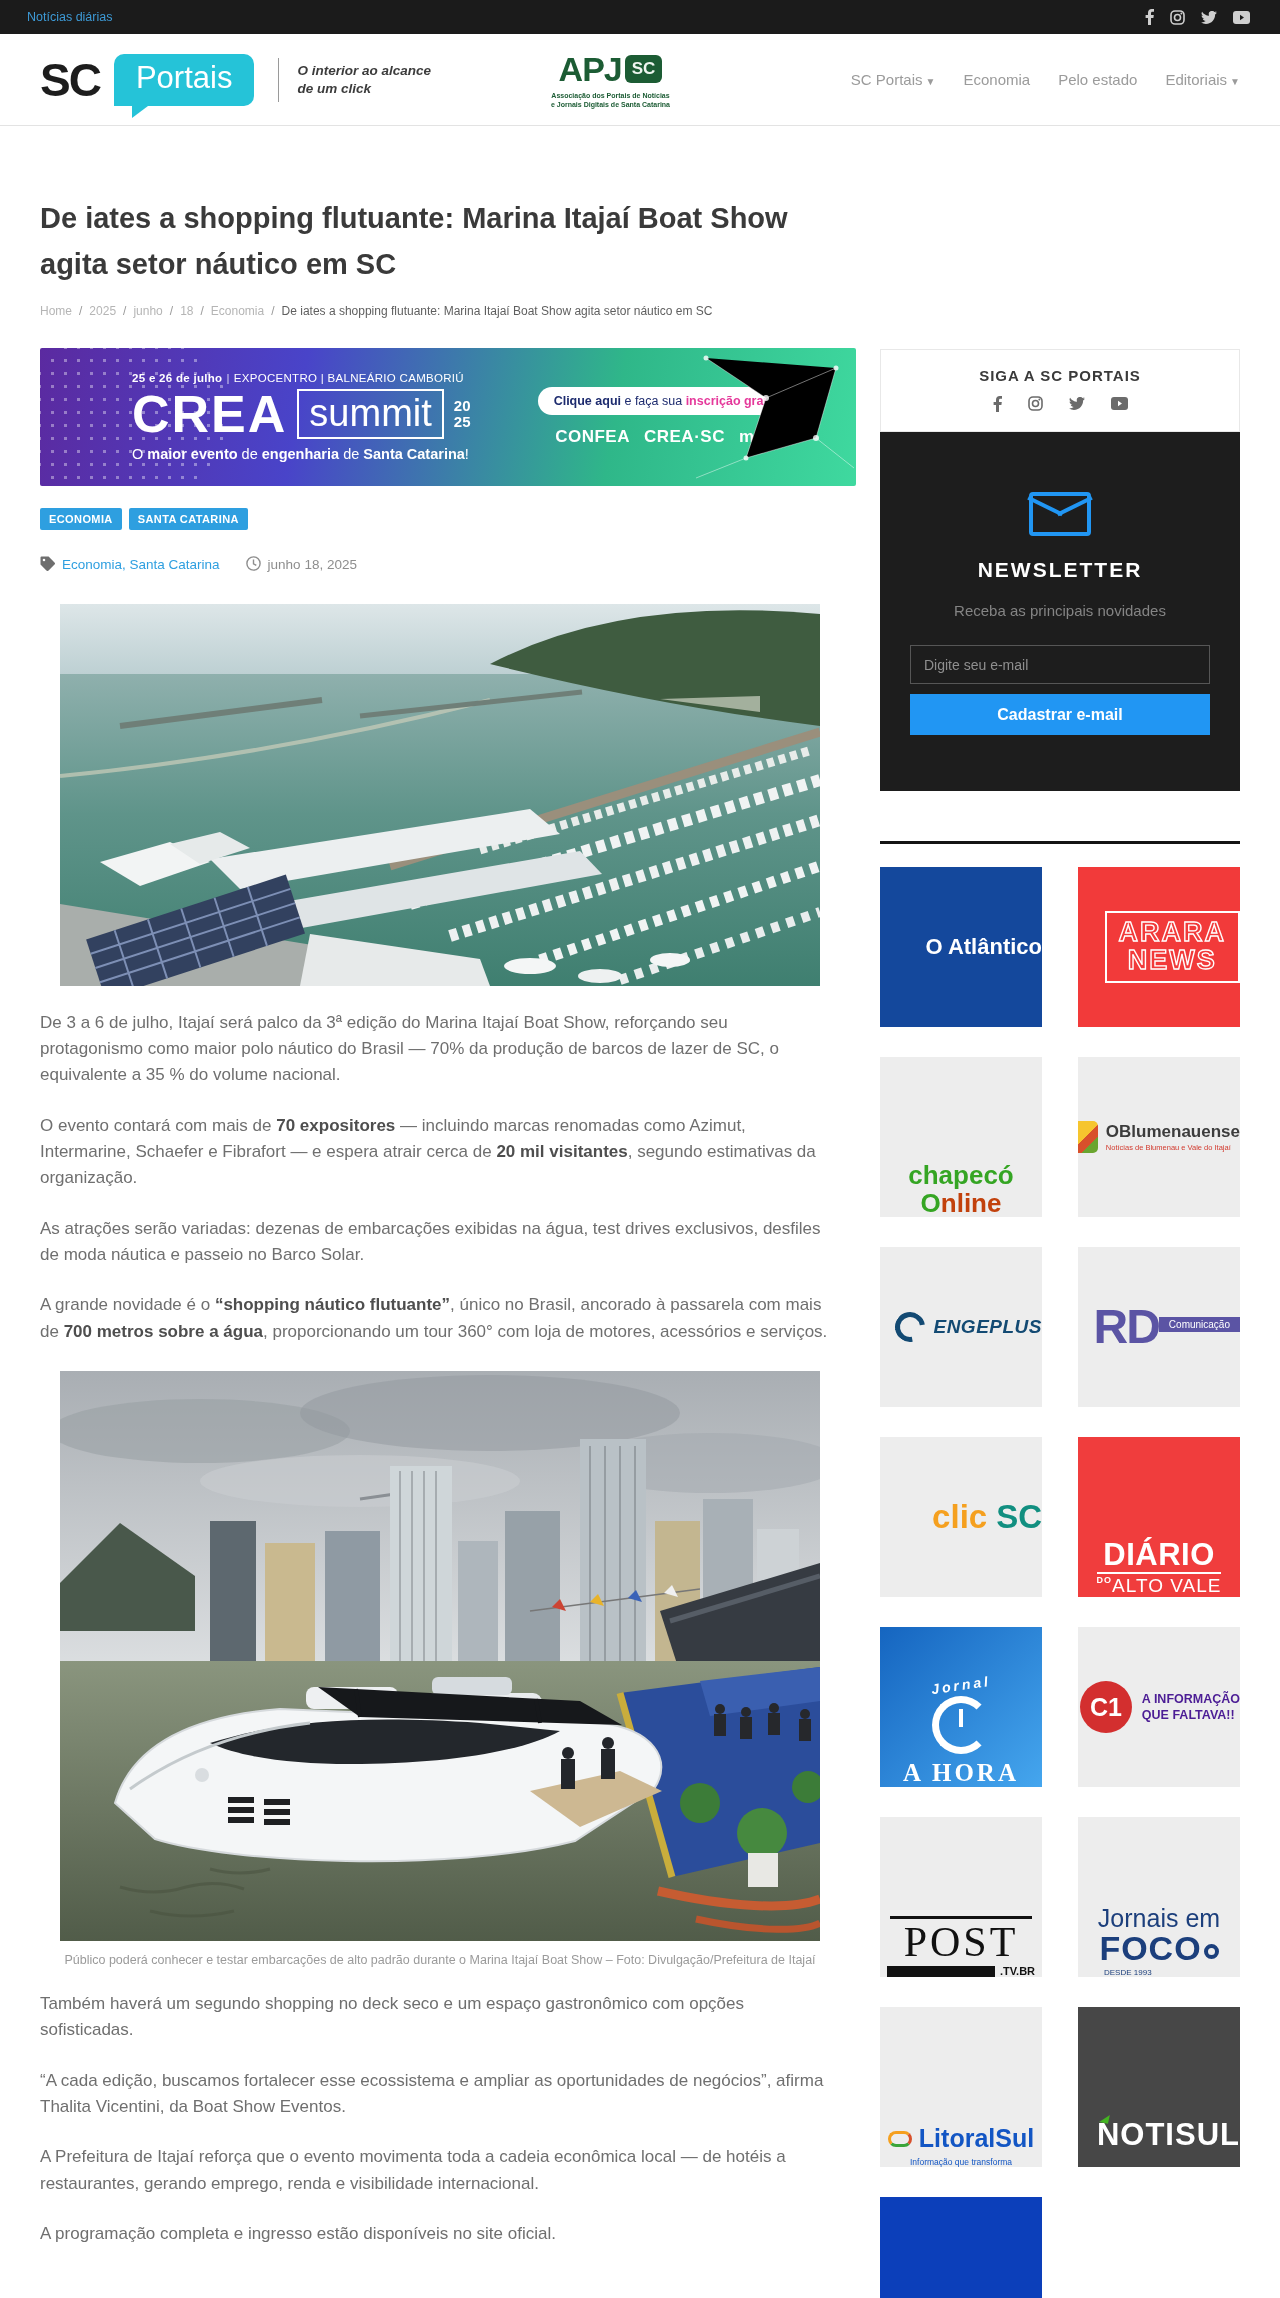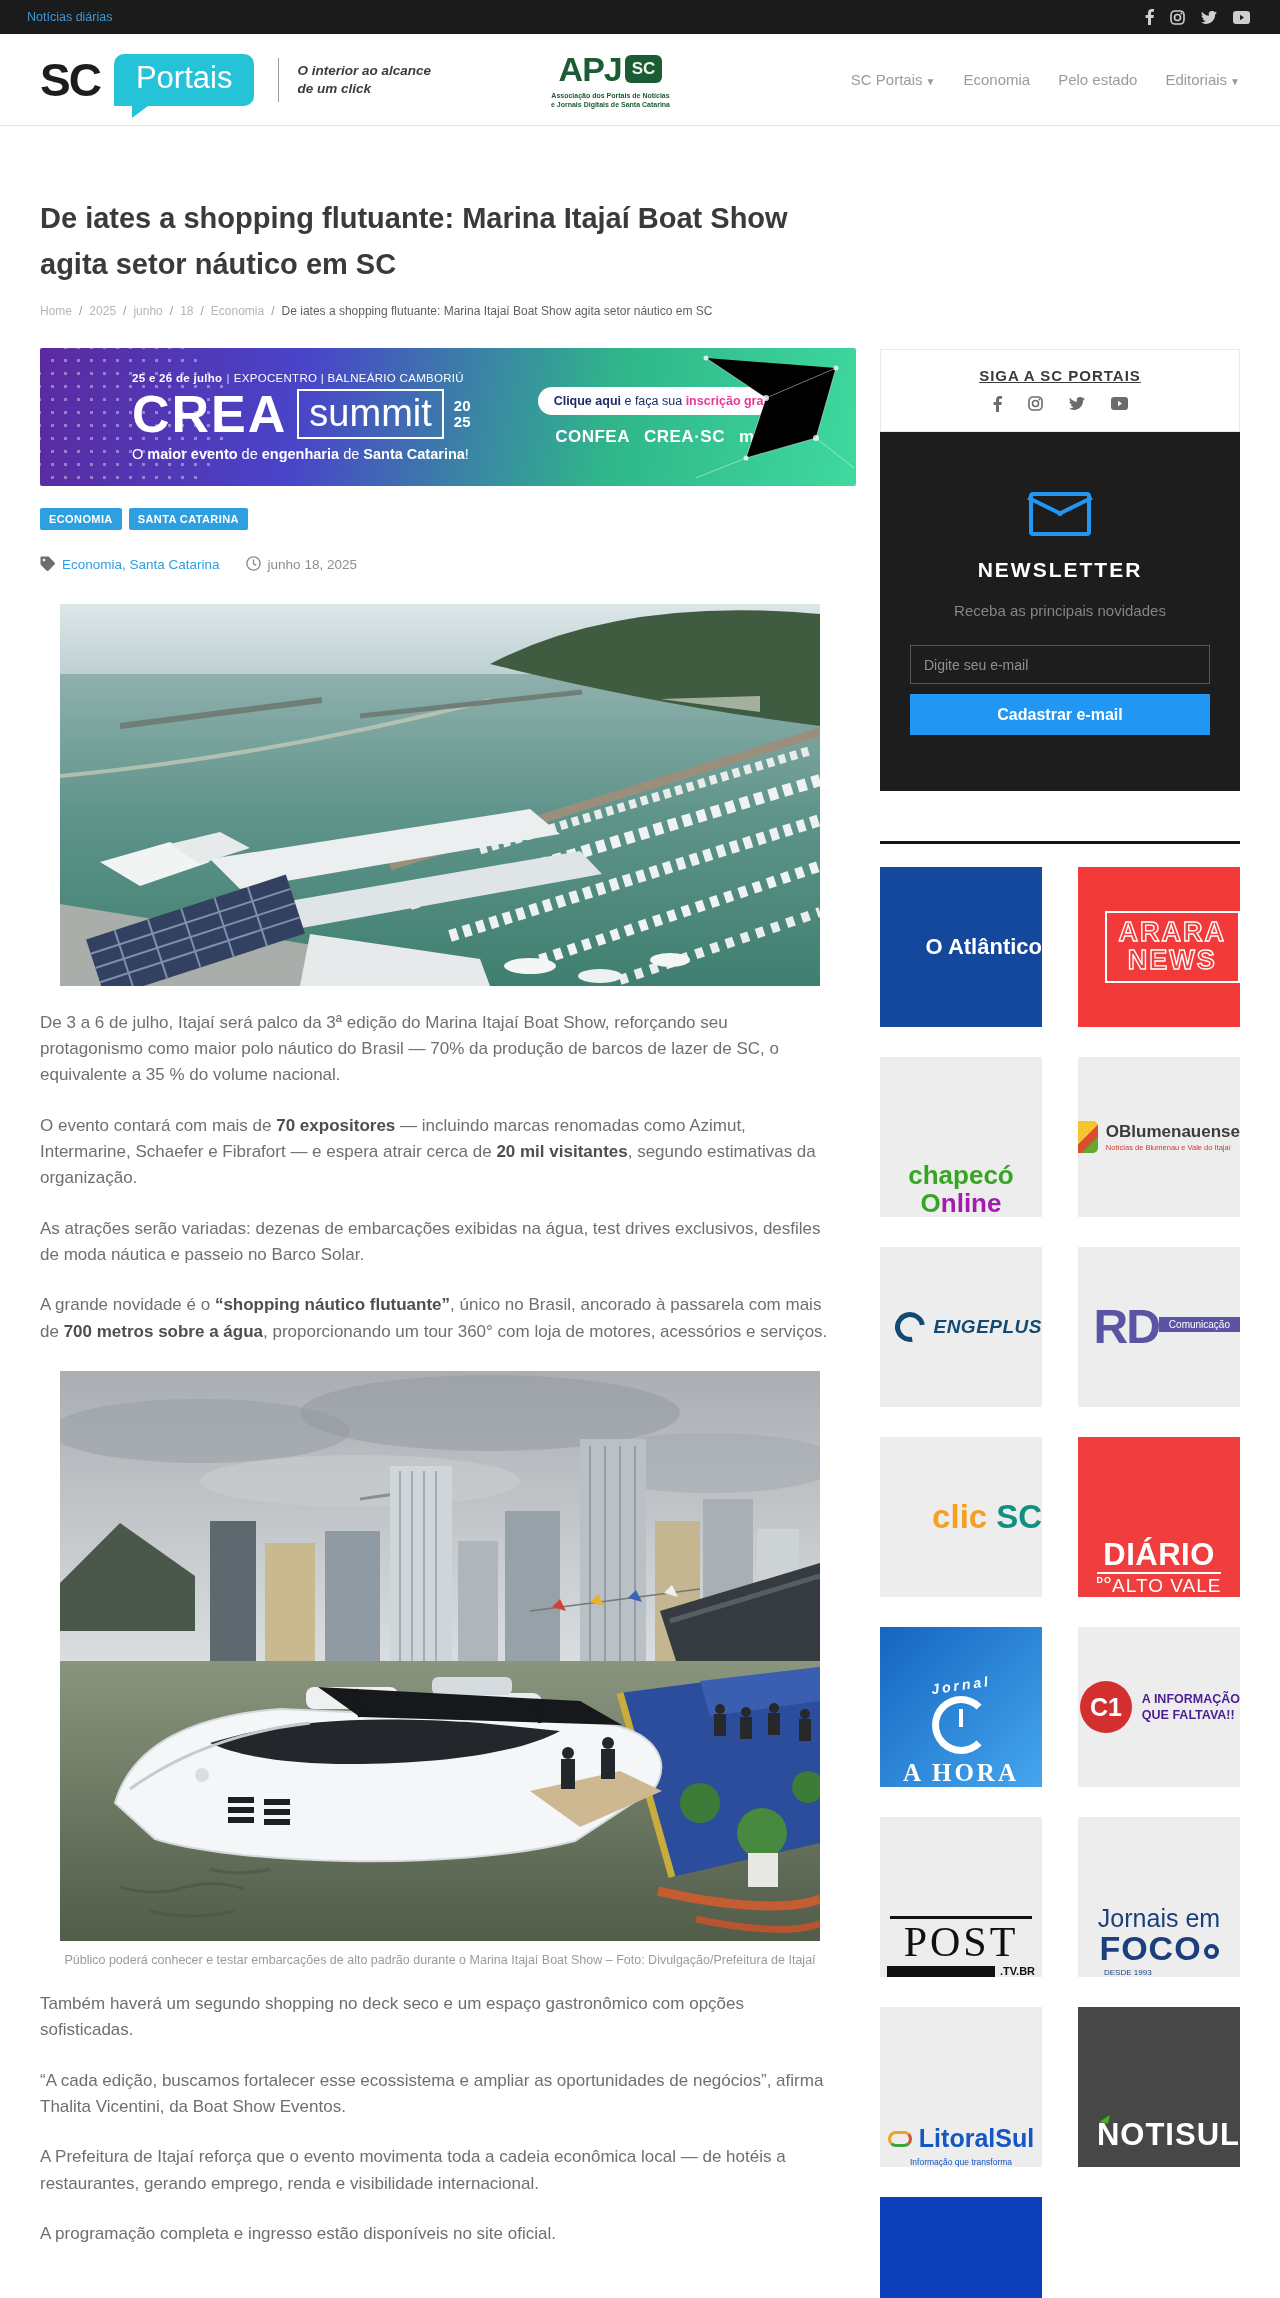--- a/index.html
+++ b/index.html
@@ -82,21 +82,21 @@
 
   .photo { width:760px; margin:30px auto 0; display:block; }
   .photo svg { display:block; }
   .caption { margin-top:12px; text-align:center; font-size:12.5px; color:#9a9a9a; }
 
   .para { margin-top:24px; font-size:17px; line-height:1.55; color:#6f6f6f; width:795px; }
   .para b { color:#4e4e4e; font-weight:700; }
 
   
   .follow-card { border:1px solid #e8e8e8; background:#fff; text-align:center; padding:17px 0 15px; }
-  .follow-title { font-size:15px; font-weight:700; letter-spacing:1px; color:#3a3a3a;text-decoration:underline; }
+  .follow-title { font-size:15px; font-weight:700; letter-spacing:1px; color:#3a3a3a; }
   .follow-icons { margin-top:12px; display:flex; gap:26px; justify-content:center; }
   .newsletter { background:#1d1d1d; text-align:center; padding:60px 30px 56px; }
   .nl-env { width:62px; height:44px; border:4px solid #2196f3; border-radius:4px; margin:0 auto; position:relative; }
   .nl-env::before, .nl-env::after { content:""; position:absolute; top:0; width:38px; height:4px; background:#2196f3; }
   .nl-env::before { left:-4px; transform-origin:left top; transform:rotate(26deg); }
   .nl-env::after  { right:-4px; transform-origin:right top; transform:rotate(-26deg); }
   .nl-title { margin-top:22px; color:#fff; font-size:21px; font-weight:700; letter-spacing:2px; }
   .nl-sub { margin-top:20px; color:#848484; font-size:15px; }
   .nl-input { margin-top:26px; width:100%; height:39px; background:transparent; border:1px solid #565656;
     color:#bdbdbd; font-size:14px; padding:0 13px; font-family:"Liberation Sans",sans-serif; }
@@ -109,21 +109,21 @@
     cursor:pointer; overflow:hidden; text-align:center; }
 
   .t-atlantico { background:#14489c; }
   .t-atlantico span { color:#fff; font-size:22px; font-weight:800; }
   .t-arara { background:#f23a3a; }
   .arara-box { border:2px solid #fff; padding:6px 12px; line-height:1.02; }
   .arara-box div { color:#f23a3a; font-size:27px; font-weight:800; letter-spacing:2px;
     -webkit-text-stroke:1.3px #fff; text-shadow:0 0 1px #fff; }
   .t-chapeco { flex-direction:column; line-height:1.05; }
   .chapeco-a { color:#35a523; font-size:26px; font-weight:800; }
-  .chapeco-b { color:#a21caf; font-size:26px; font-weight:800; }
+  .chapeco-b { color:#c2410c; font-size:26px; font-weight:800; }
   .chapeco-b::first-letter { color:#35a523; }
   .t-oblum { gap:8px; }
   .oblum-icon { width:32px; height:32px; border-radius:5px; flex:0 0 32px;
     background:linear-gradient(135deg,#f6c52e 55%,#d8502b 55%, #d8502b 75%, #6aa52f 75%); }
   .oblum-text { text-align:left; }
   .oblum-name { color:#3c3c3c; font-size:17px; font-weight:800; }
   .oblum-sub { color:#d23b2f; font-size:7.5px; margin-top:1px; }
   .t-engeplus { gap:8px; }
   .engeplus-icon { width:30px; height:30px; border-radius:50%; border:5px solid #134a73;
     border-right-color:transparent; transform:rotate(35deg); }

